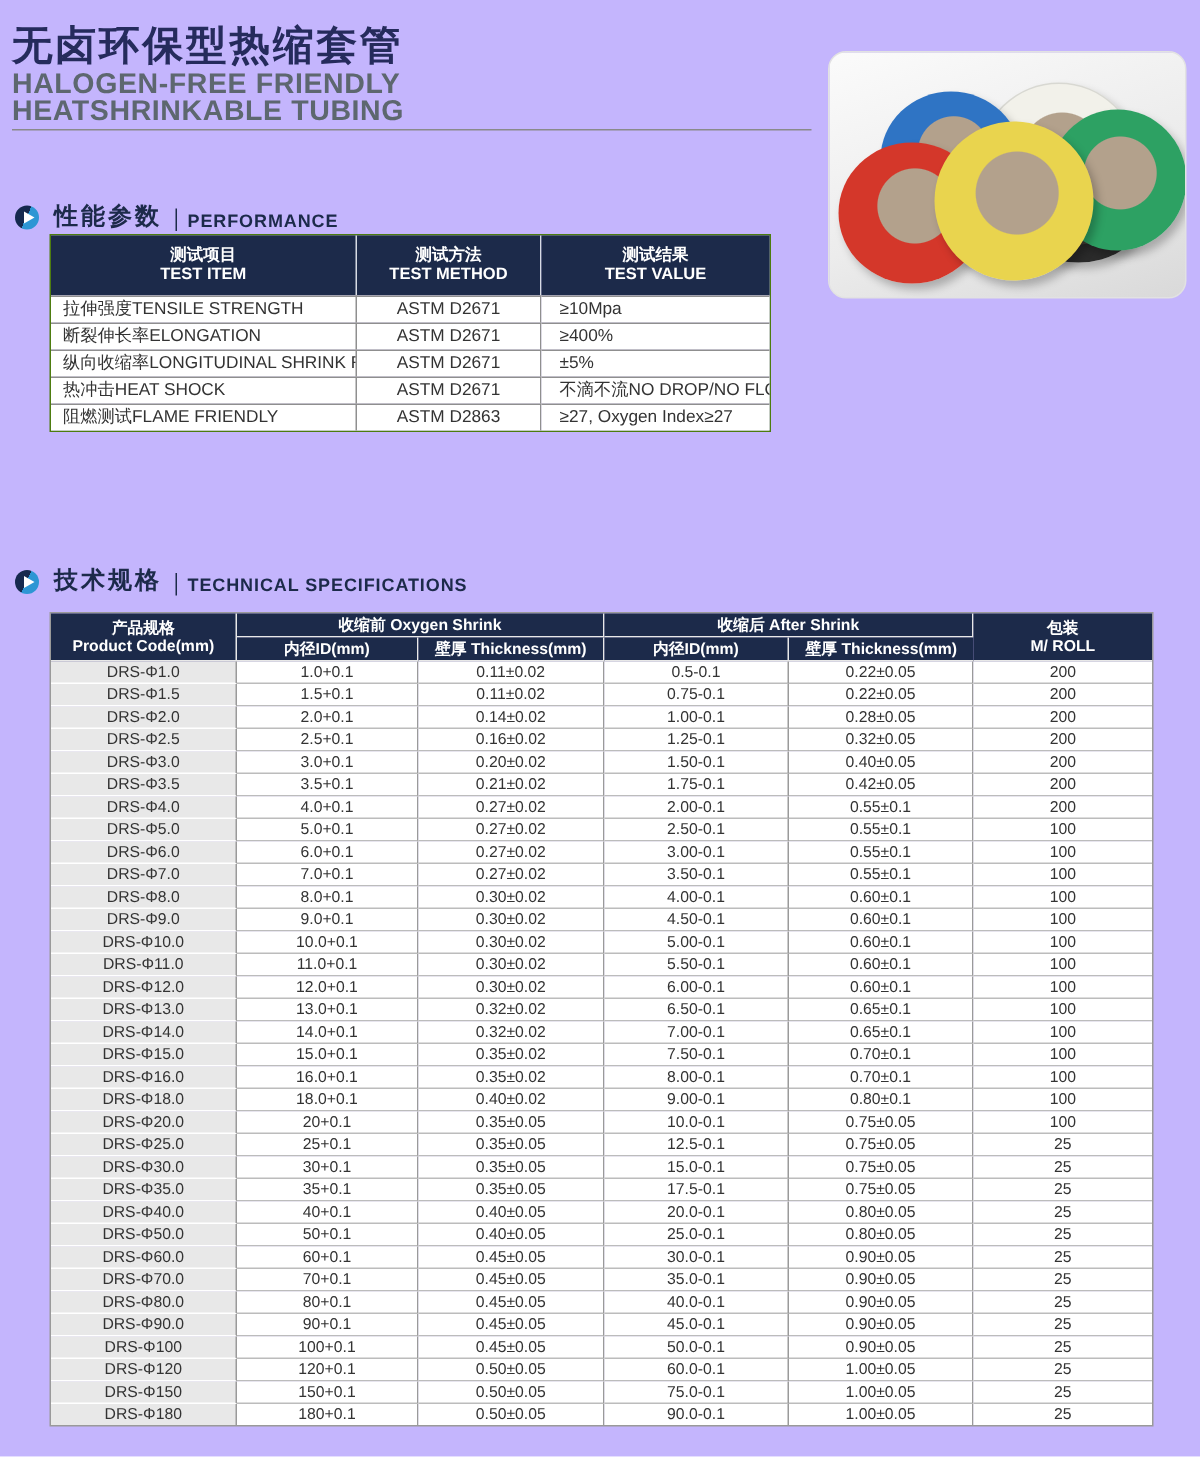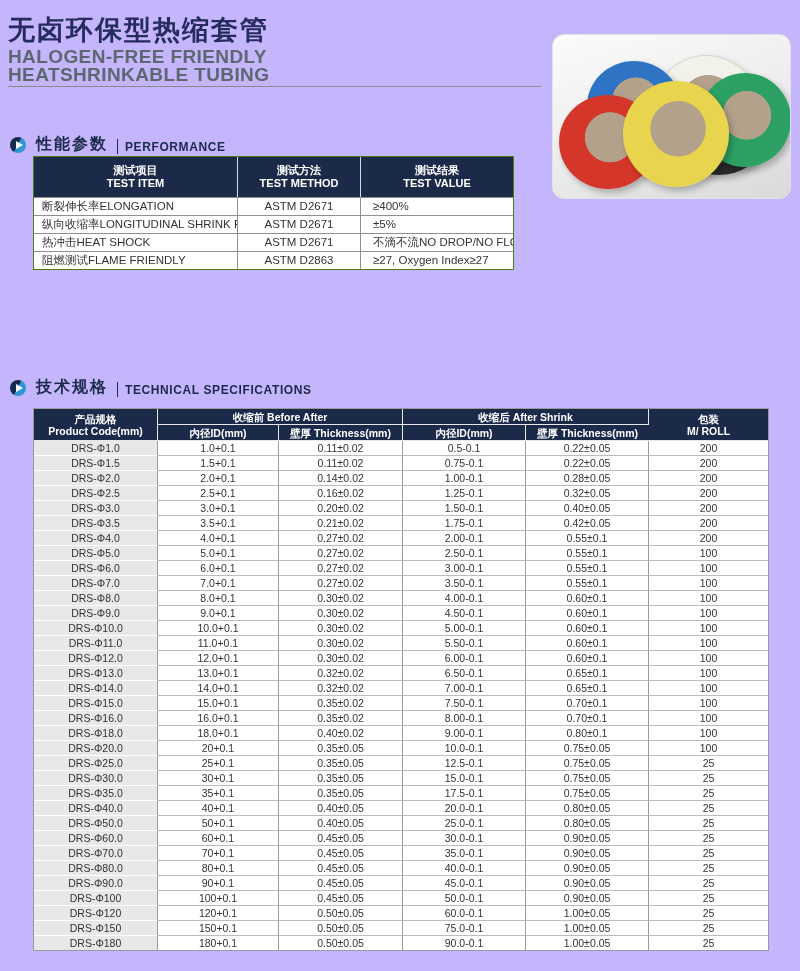--- a/index.html
+++ b/index.html
@@ -109,20 +109,25 @@
           <div>TEST METHOD</div>
         </th>
         <th>
           <div>测试结果</div>
           <div>TEST VALUE</div>
         </th>
       </tr>
     </thead>
     <tbody>
         <tr>
+          <td class="c0">拉伸强度TENSILE STRENGTH</td>
+          <td class="c1">ASTM D2671</td>
+          <td class="c2">≥10Mpa</td>
+        </tr>
+        <tr>
           <td class="c0">断裂伸长率ELONGATION</td>
           <td class="c1">ASTM D2671</td>
           <td class="c2">≥400%</td>
         </tr>
         <tr>
           <td class="c0">纵向收缩率LONGITUDINAL SHRINK RATIO</td>
           <td class="c1">ASTM D2671</td>
           <td class="c2">±5%</td>
         </tr>
         <tr>
@@ -153,21 +158,21 @@
       <col style="width:123px">
         <col style="width:123px">
         <col style="width:119px">
     </colgroup>
     <thead>
       <tr>
         <th rowspan="2">
           <div>产品规格</div>
           <div>Product Code(mm)</div>
         </th>
-        <th colspan="2">收缩前 Before After</th>
+        <th colspan="2">收缩前 Oxygen Shrink</th>
         <th colspan="2">收缩后 After Shrink</th>
         <th rowspan="2">
           <div>包装</div>
           <div>M/ ROLL</div>
         </th>
       </tr>
       <tr>
         <th>内径ID(mm)</th>
         <th>壁厚 Thickness(mm)</th>
         <th>内径ID(mm)</th>

